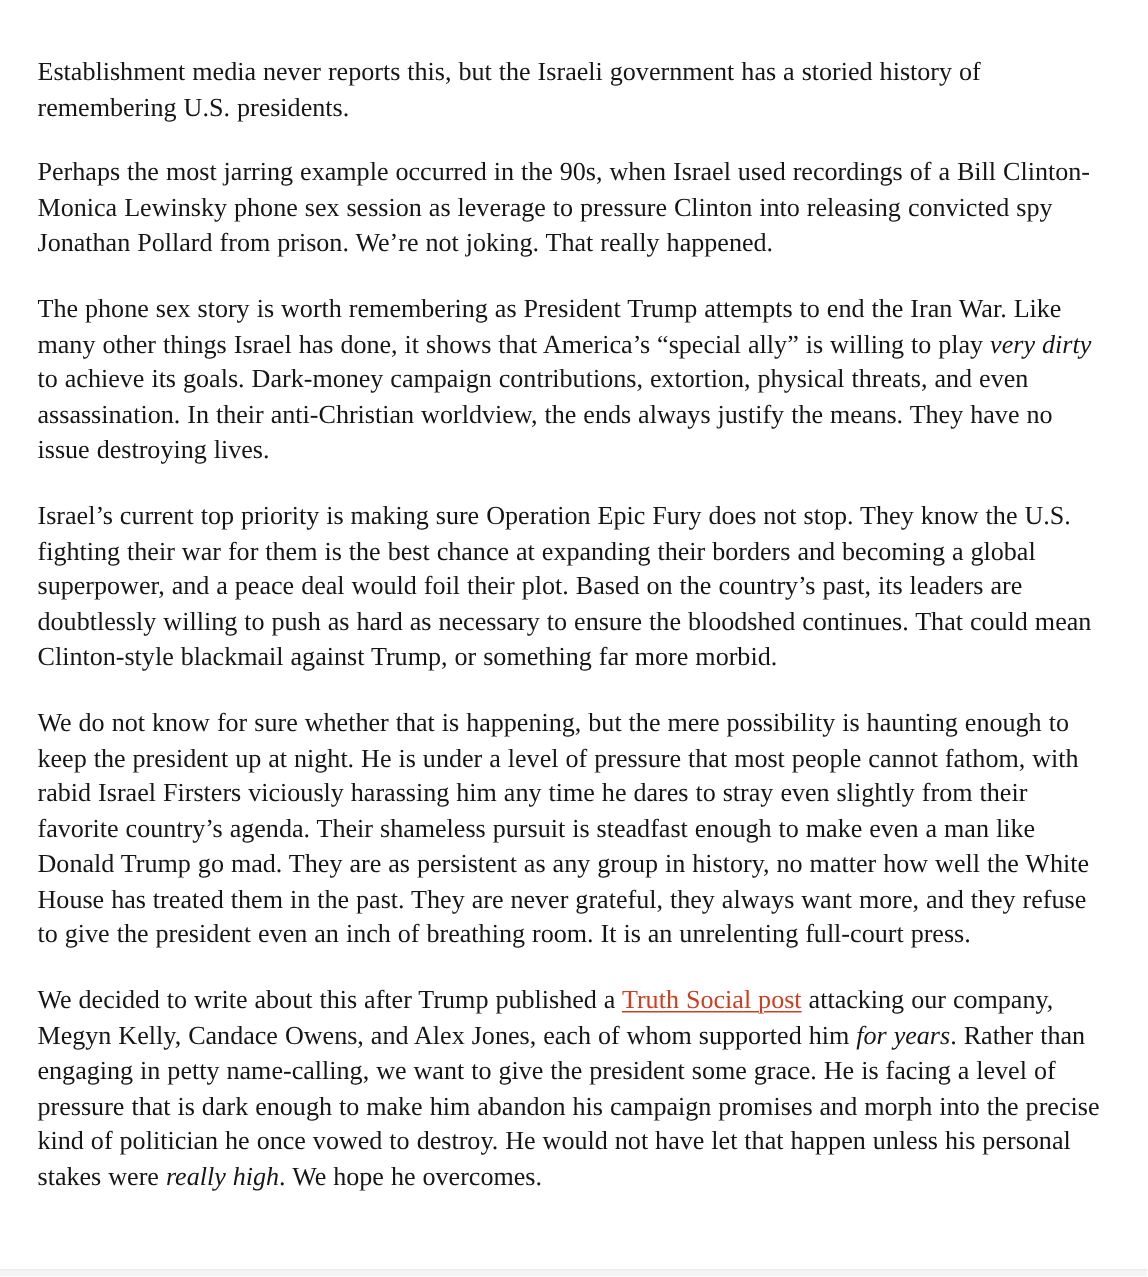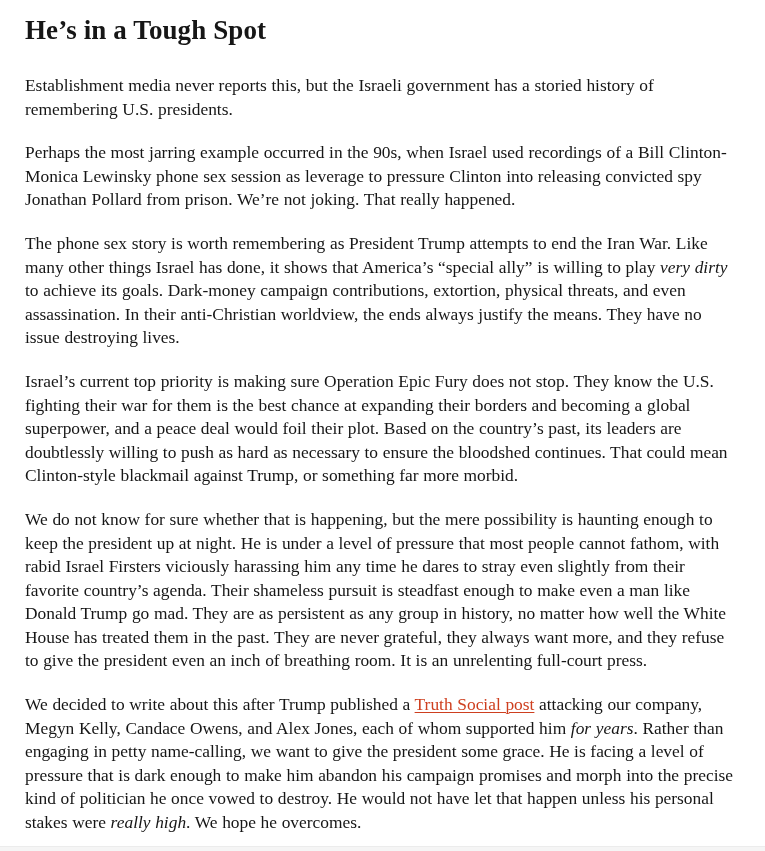--- a/index.html
+++ b/index.html
@@ -51,21 +51,20 @@
     height: 5px;
     background: #f5f5f5;
     border-top: 1px solid #ececec;
     box-sizing: border-box;
   }
 </style>
 </head>
 <body style="--text-color: #161616; --link-color: #ce3f1f; background: rgb(255, 255, 255);">
 
 <main class="article">
-  <h1 class="article-title">He’s in a Tough Spot</h1>
   <div class="article-body" id="paragraphs">
       <p><span>Establishment media never reports this, but the Israeli government has a storied history of remembering U.S. presidents.</span></p>
       <p><span>Perhaps the most jarring example occurred in the 90s, when Israel used recordings of a Bill Clinton-Monica Lewinsky phone sex session as leverage to pressure Clinton into releasing convicted spy Jonathan Pollard from prison. We’re not joking. That really happened.</span></p>
       <p><span>The phone sex story is worth remembering as President Trump attempts to end the Iran War. Like many other things Israel has done, it shows that America’s “special ally” is willing to play </span><em>very dirty</em><span> to achieve its goals. Dark-money campaign contributions, extortion, physical threats, and even assassination. In their anti-Christian worldview, the ends always justify the means. They have no issue destroying lives.</span></p>
       <p><span>Israel’s current top priority is making sure Operation Epic Fury does not stop. They know the U.S. fighting their war for them is the best chance at expanding their borders and becoming a global superpower, and a peace deal would foil their plot. Based on the country’s past, its leaders are doubtlessly willing to push as hard as necessary to ensure the bloodshed continues. That could mean Clinton-style blackmail against Trump, or something far more morbid.</span></p>
       <p><span>We do not know for sure whether that is happening, but the mere possibility is haunting enough to keep the president up at night. He is under a level of pressure that most people cannot fathom, with rabid Israel Firsters viciously harassing him any time he dares to stray even slightly from their favorite country’s agenda. Their shameless pursuit is steadfast enough to make even a man like Donald Trump go mad. They are as persistent as any group in history, no matter how well the White House has treated them in the past. They are never grateful, they always want more, and they refuse to give the president even an inch of breathing room. It is an unrelenting full-court press.</span></p>
       <p><span>We decided to write about this after Trump published a </span><a href="#">Truth Social post</a><span> attacking our company, Megyn Kelly, Candace Owens, and Alex Jones, each of whom supported him </span><em>for years</em><span>. Rather than engaging in petty name-calling, we want to give the president some grace. He is facing a level of pressure that is dark enough to make him abandon his campaign promises and morph into the precise kind of politician he once vowed to destroy. He would not have let that happen unless his personal stakes were </span><em>really high</em><span>. We hope he overcomes.</span></p>
     </div>
 </main>
 

